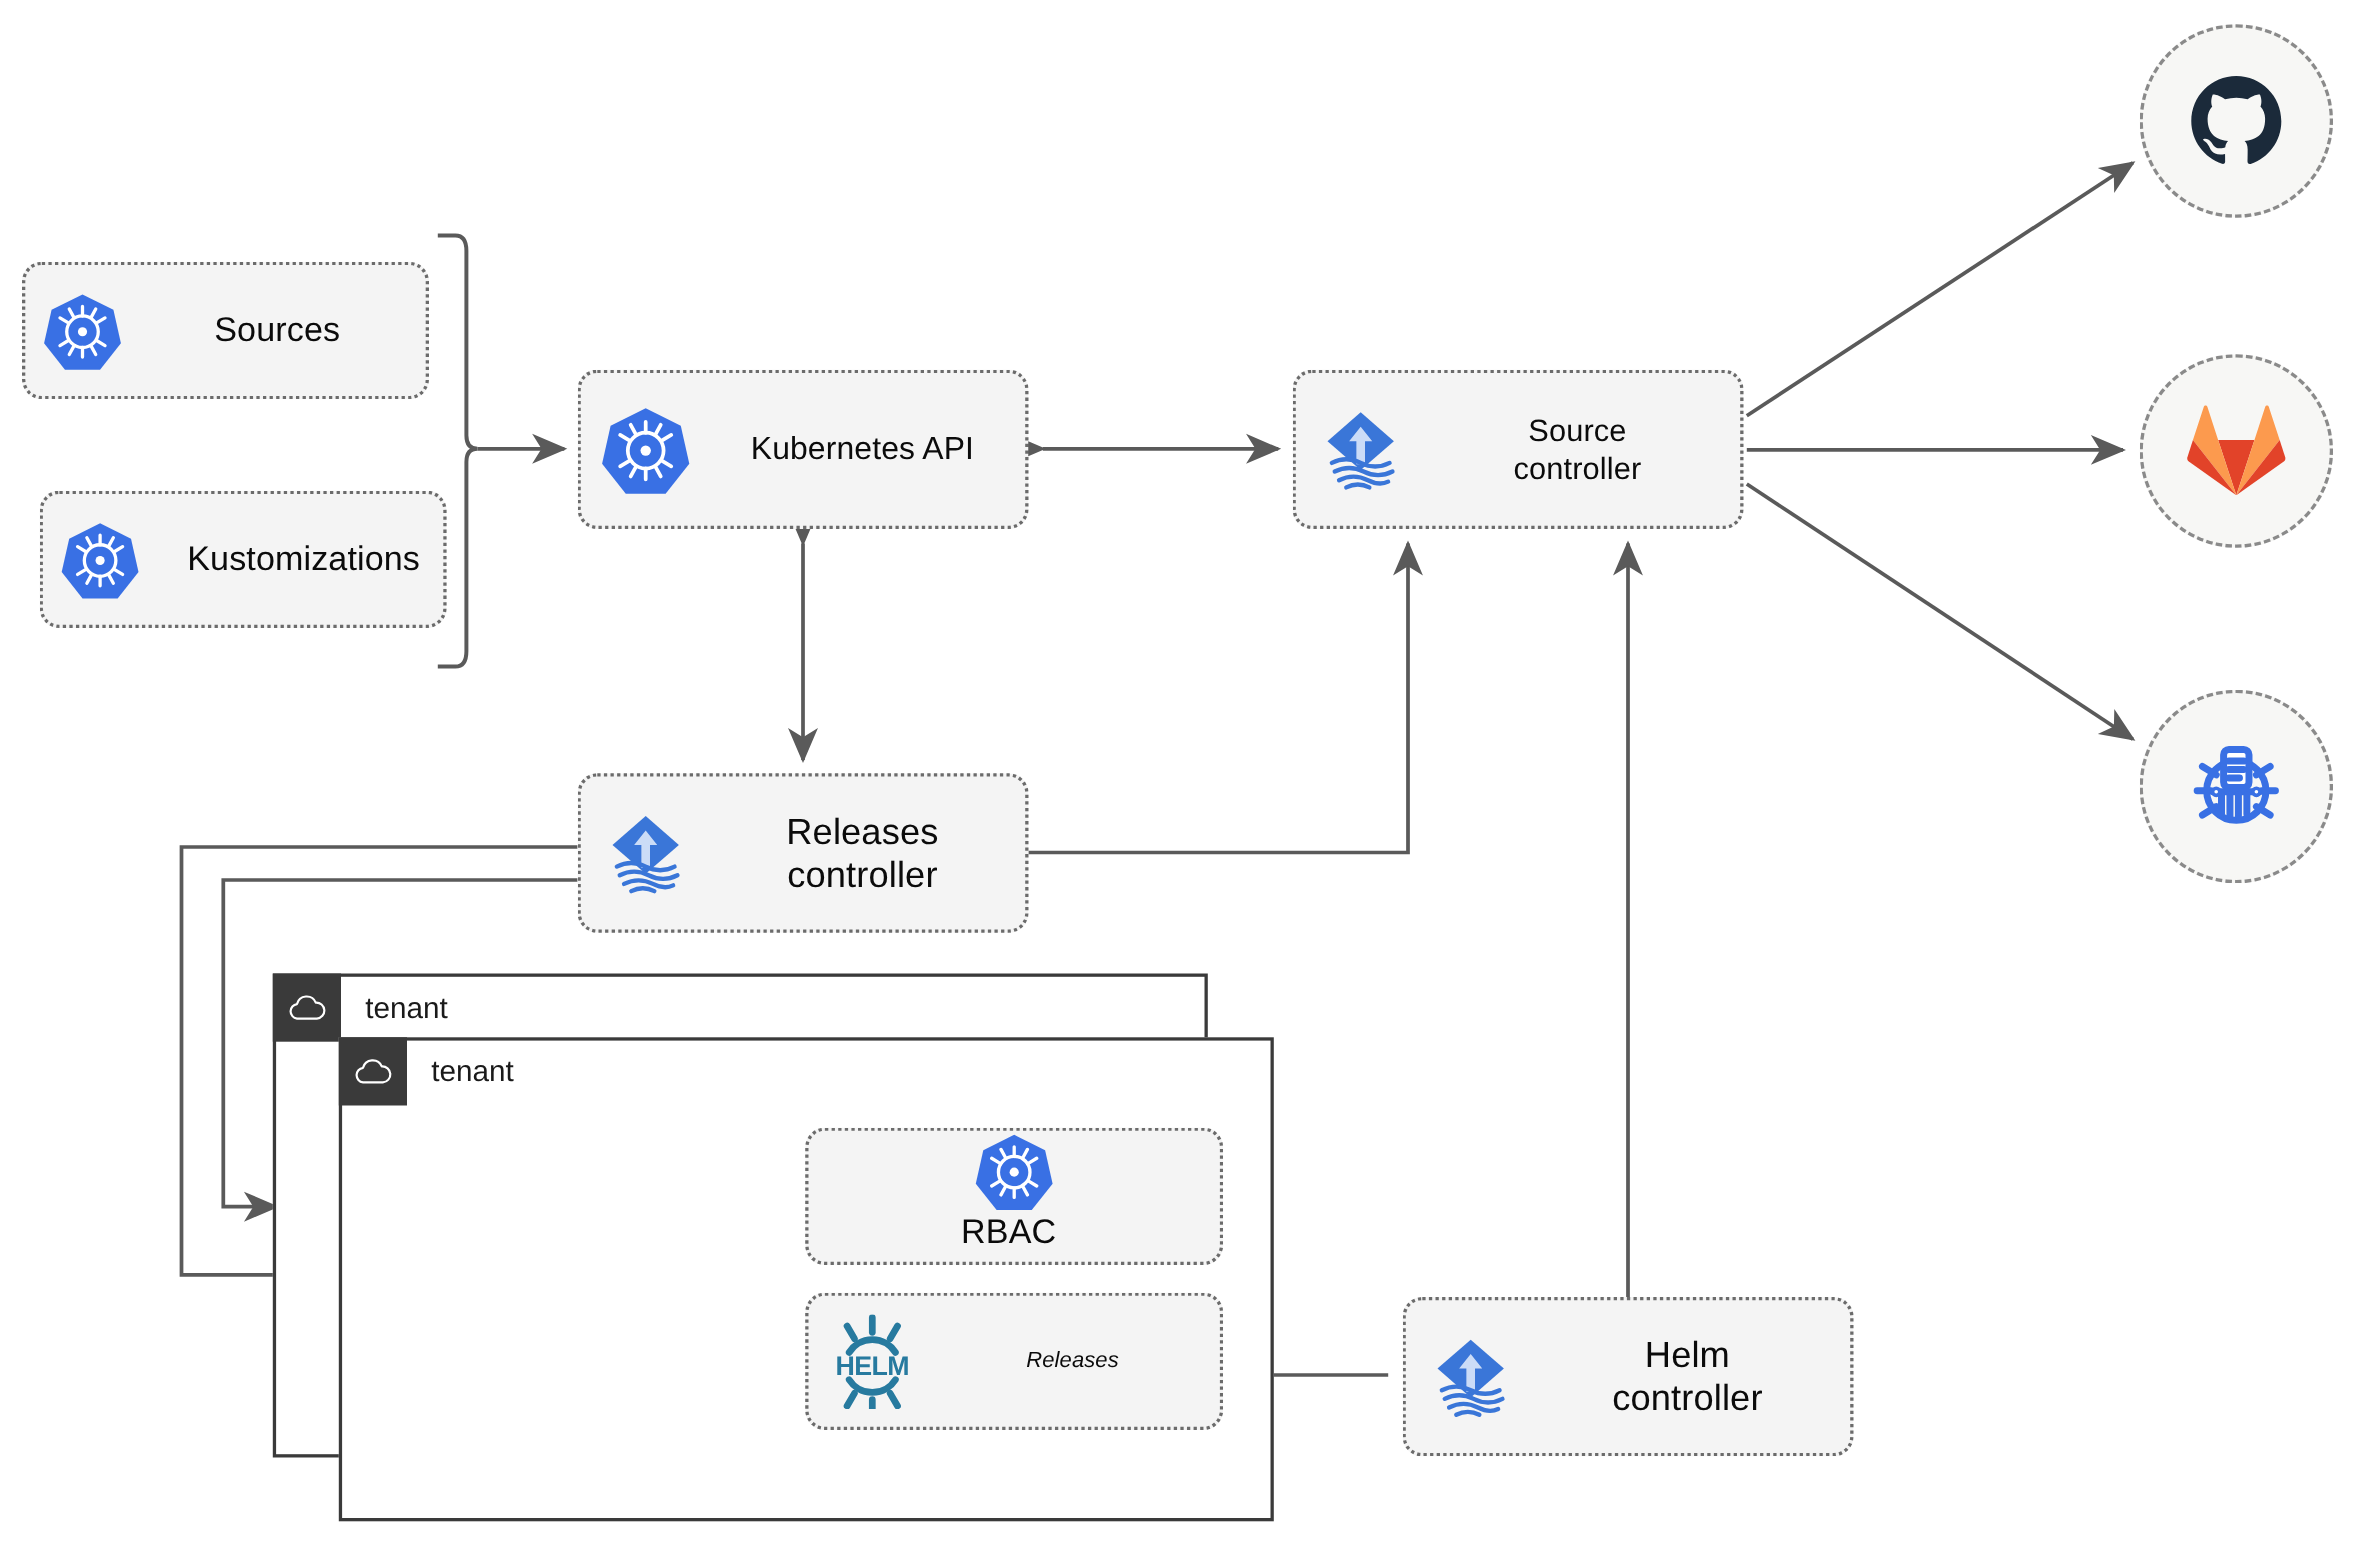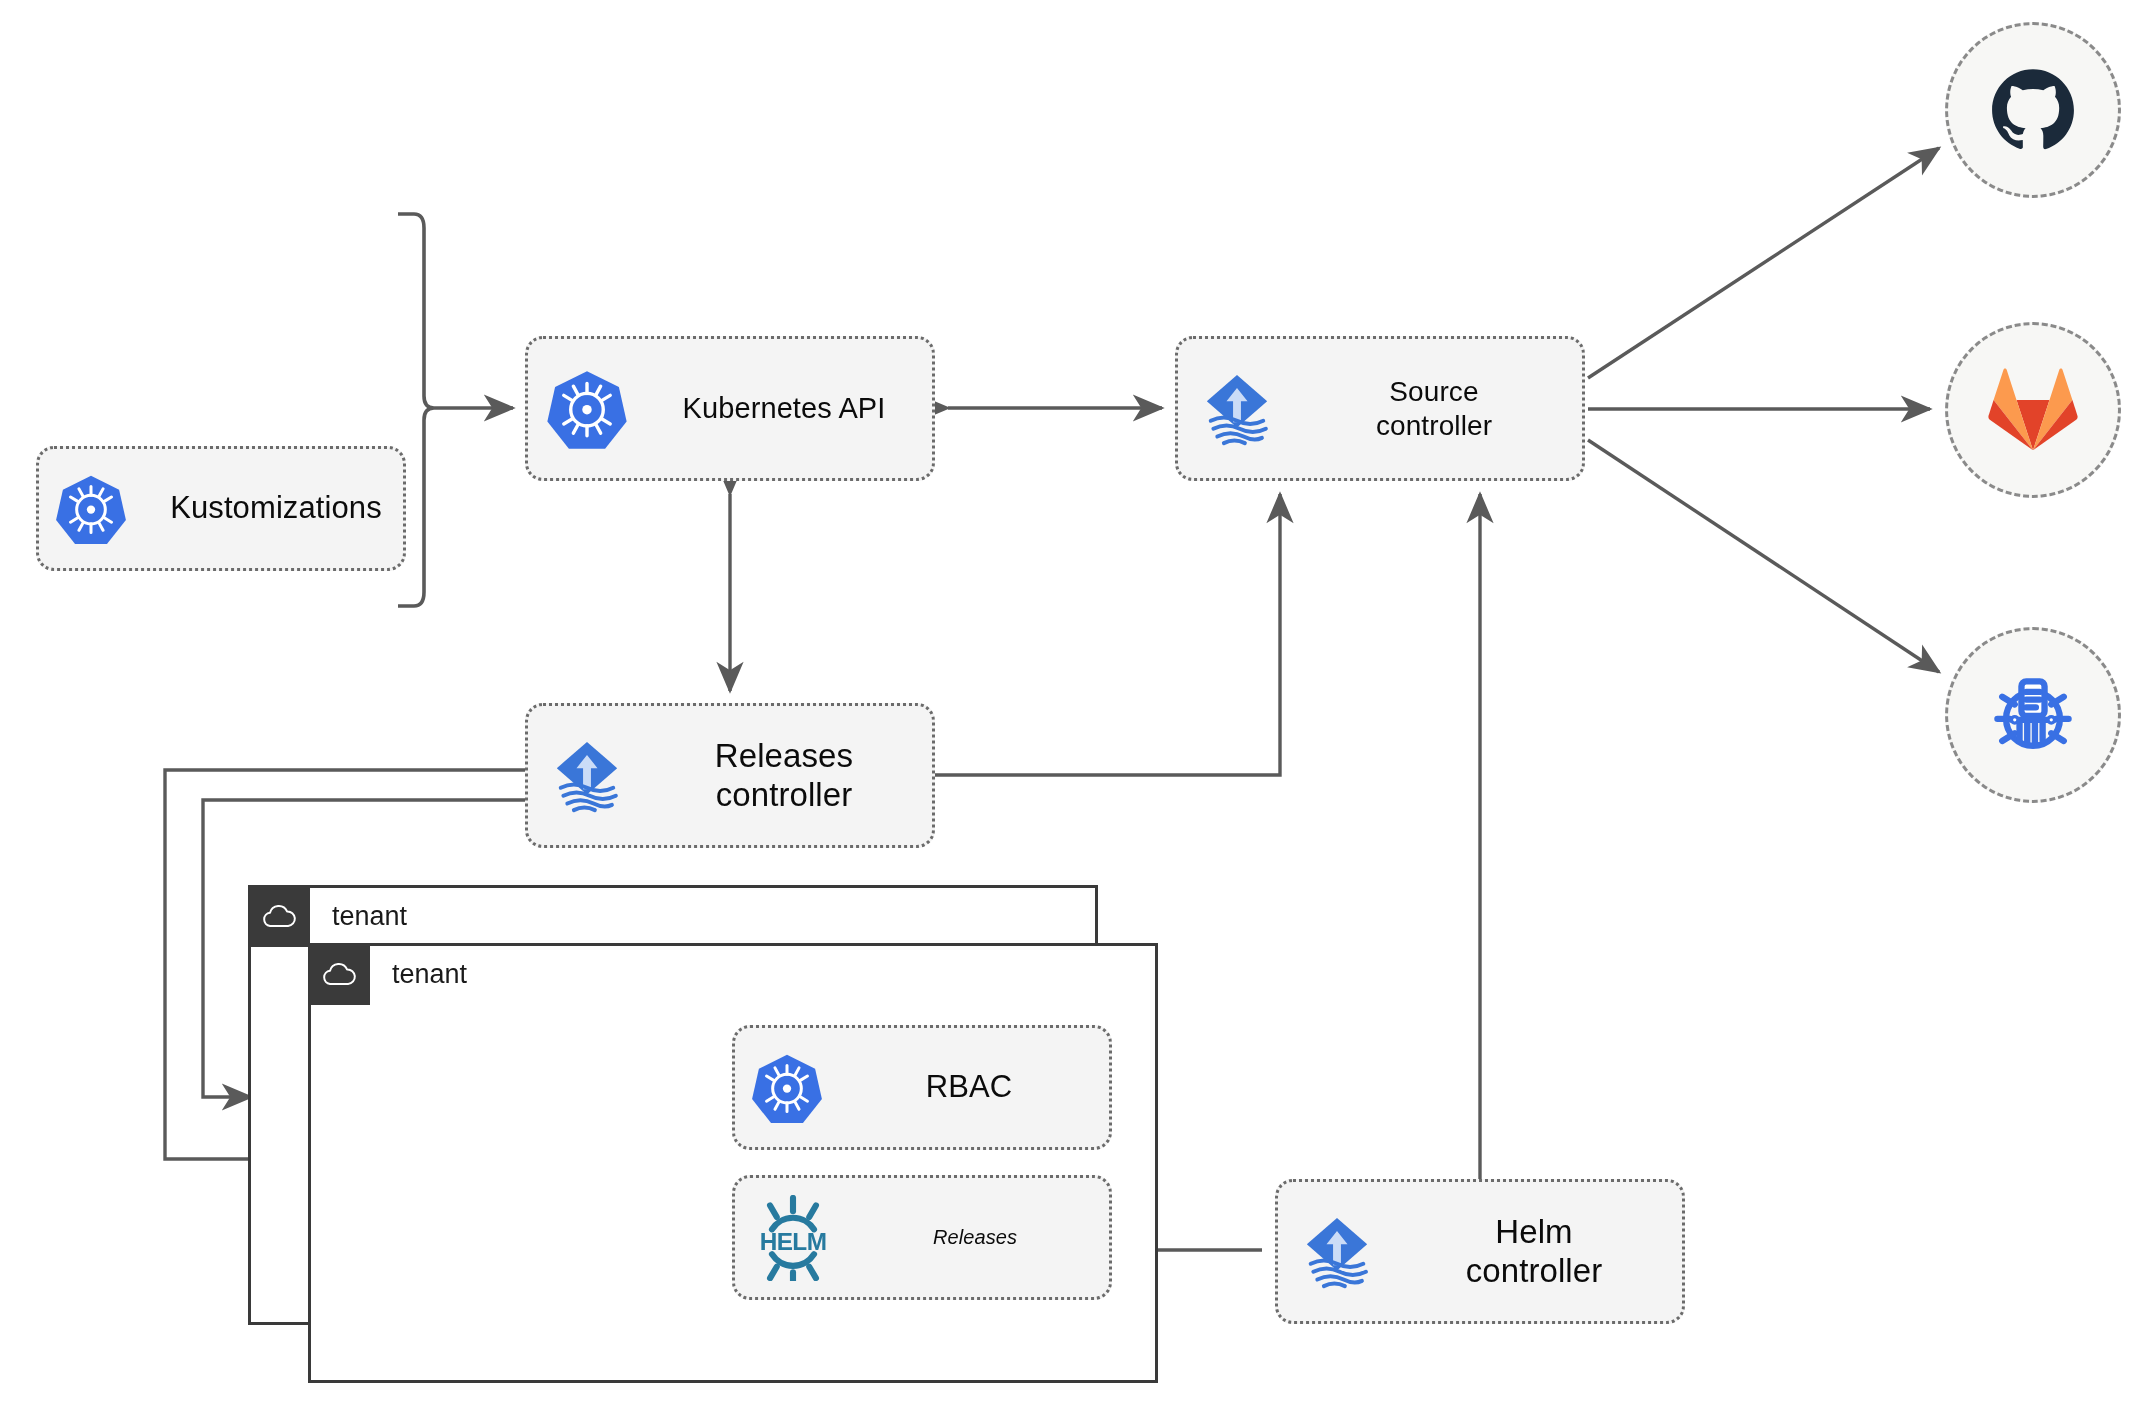--- a/index.html
+++ b/index.html
@@ -85,20 +85,37 @@
       <path d="M 1588 440 L 1939 672" marker-end="url(#ah)"></path>
 
       <path d="M 525 770 L 165 770 L 165 1159 L 311 1159" marker-end="url(#ah)"></path>
 
       <path d="M 525 800 L 203 800 L 203 1097 L 251 1097" marker-end="url(#ah)"></path>
 
       <path d="M 1262 1250 L 1126 1250" marker-end="url(#ah)"></path>
     </g>
   </svg>
 
+  <div class="node" style="left:20px;top:238px;width:370px;height:125px;">
+    <span class="ico" style="width:104px;">
+      <svg width="74" height="74" viewBox="0 0 64 64">
+        <path d="M32 3.2 L56.3 15.3 L62.2 41.6 L45.8 62.3 L18.2 62.3 L1.8 41.6 L7.7 15.3 Z" fill="#3970E4"></path>
+        <g fill="none" stroke="#fff" stroke-width="2.6" stroke-linecap="round">
+          <circle cx="32" cy="32.5" r="12.4"></circle>
+          <path d="M32 12.6 L32 20.2 M32 44.8 L32 52.4
+                   M14.3 21.6 L20.9 25.6 M43.1 39.4 L49.7 43.4
+                   M14.3 43.4 L20.9 39.4 M43.1 25.6 L49.7 21.6
+                   M21.6 50.4 L25.2 43.8 M38.8 21.2 L42.4 14.6
+                   M42.4 50.4 L38.8 43.8 M25.2 21.2 L21.6 14.6"></path>
+        </g>
+        <circle cx="32" cy="32.5" r="3.6" fill="#fff"></circle>
+      </svg>
+    </span>
+    <span class="lbl" style="font-size:31px;">Sources</span>
+  </div>
 
   <div class="node" style="left:36px;top:446px;width:370px;height:125px;gap:16px;">
     <span class="ico" style="width:104px;">
       <svg width="74" height="74" viewBox="0 0 64 64">
         <path d="M32 3.2 L56.3 15.3 L62.2 41.6 L45.8 62.3 L18.2 62.3 L1.8 41.6 L7.7 15.3 Z" fill="#3970E4"></path>
         <g fill="none" stroke="#fff" stroke-width="2.6" stroke-linecap="round">
           <circle cx="32" cy="32.5" r="12.4"></circle>
           <path d="M32 12.6 L32 20.2 M32 44.8 L32 52.4
                    M14.3 21.6 L20.9 25.6 M43.1 39.4 L49.7 43.4
                    M14.3 43.4 L20.9 39.4 M43.1 25.6 L49.7 21.6
@@ -181,21 +198,21 @@
         <svg width="36" height="26" viewBox="0 0 38 26">
           <path d="M9.5 23.5 A7 7 0 0 1 9.5 9.6 A9.5 9.5 0 0 1 27.5 8.2
                    A7.6 7.6 0 0 1 28.6 23.5 Z" fill="none" stroke="#fff" stroke-width="2.1" stroke-linejoin="round"></path>
         </svg>
       </div>
       <span class="tenant-name">tenant</span>
     </div>
   </div>
 
 
-  <div class="node" style="left:732px;top:1025px;width:380px;height:125px;">
+  <div class="node" style="left:732px;top:1025px;width:380px;height:125px;flex-direction:column;">
     <span class="ico" style="width:104px;">
       <svg width="74" height="74" viewBox="0 0 64 64">
         <path d="M32 3.2 L56.3 15.3 L62.2 41.6 L45.8 62.3 L18.2 62.3 L1.8 41.6 L7.7 15.3 Z" fill="#3970E4"></path>
         <g fill="none" stroke="#fff" stroke-width="2.6" stroke-linecap="round">
           <circle cx="32" cy="32.5" r="12.4"></circle>
           <path d="M32 12.6 L32 20.2 M32 44.8 L32 52.4
                    M14.3 21.6 L20.9 25.6 M43.1 39.4 L49.7 43.4
                    M14.3 43.4 L20.9 39.4 M43.1 25.6 L49.7 21.6
                    M21.6 50.4 L25.2 43.8 M38.8 21.2 L42.4 14.6
                    M42.4 50.4 L38.8 43.8 M25.2 21.2 L21.6 14.6"></path>

